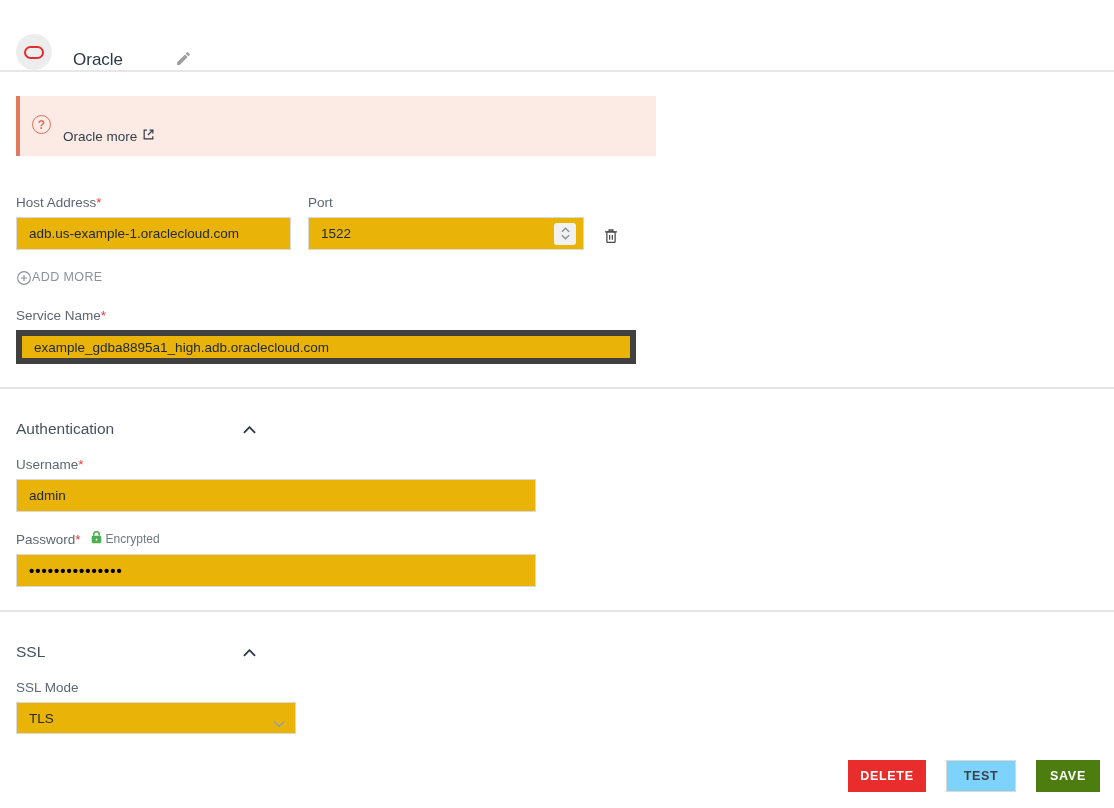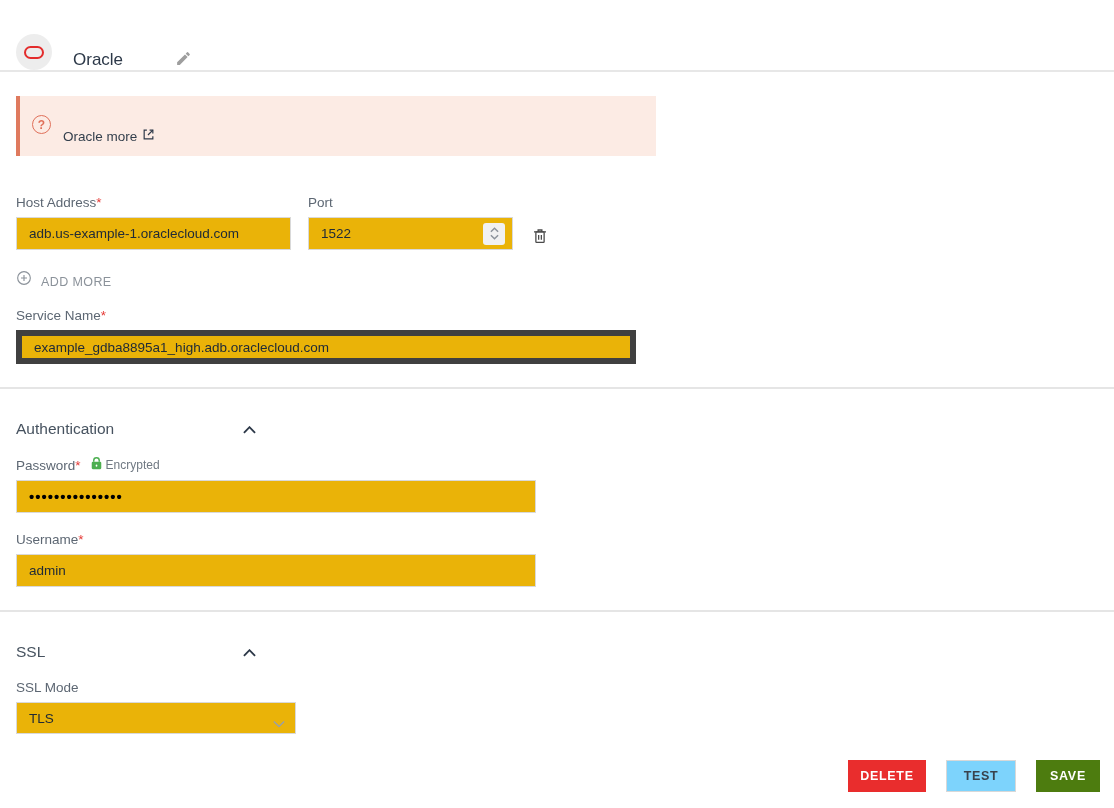--- a/index.html
+++ b/index.html
@@ -20,25 +20,25 @@
   .learn-more { display:inline-flex; align-items:center; gap:5px; color:#333f4c; cursor:pointer; }
 
   
   .form-area { padding-left:16px; }
   .field-label { font-size:13.5px; color:#5d6773; margin-bottom:7px; display:block; }
   .req { color:#e53935; }
   .text-input { height:33px; border:1px solid #d9d9d9; padding:0 12px; font-size:13.5px; color:#212b36; font-family:inherit; background:#eab308; outline:none; }
   .row-host-port { display:flex; margin-top:39px; align-items:flex-start; }
   .host-input { width:275px; }
   .port-group { margin-left:17px; }
-  .port-wrap { position:relative; width:205px; }
+  .port-wrap { position:relative; width:276px; }
   .port-input { width:100%; padding-right:42px; }
   .stepper { position:absolute; right:8px; top:5.5px; width:22px; height:22px; background:#f1f1f1; border:none; border-radius:3px; display:flex; flex-direction:column; align-items:center; justify-content:center; gap:1px; cursor:pointer; }
   .trash-btn { margin-left:18px; margin-top:32px; background:none; border:none; cursor:pointer; display:flex; }
-  .add-more { display:flex; align-items:flex-end; gap:9px; margin-top:20px; background:none; border:none; color:#8b929a; font-size:12.5px; letter-spacing:0.4px; cursor:pointer; font-family:inherit; }
+  .add-more { display:flex; align-items:flex-start; margin-top:20px; background:none; border:none; color:#8b929a; font-size:12.5px; letter-spacing:0.4px; cursor:pointer; font-family:inherit; }
   .service-group { margin-top:19px; }
   .service-input { width:620px; height:34px; border:6px solid #404040; }
 
   .divider { height:2px; background:#e5e5e5; margin-top:23px; }
 
   
   .section-header { display:flex; width:240px; justify-content:space-between; align-items:center; margin:31px 0 0 16px; cursor:pointer; background:none; border:none; padding:0; font-family:inherit; }
   .section-title { font-size:15.5px; color:#46525f; }
   .field-group { margin:19px 0 0 16px; }
   .wide-input { width:520px; }
@@ -154,45 +154,45 @@
   <button class="section-header">
     <span class="section-title">Authentication</span>
     <span>
       <svg width="13" height="8" viewBox="0 0 14 8" fill="none" stroke="#2c3848" stroke-width="2">
           <path d="M1 7l6-6 6 6"></path>
         </svg>
     </span>
   </button>
 
   <div class="field-group">
+    <label class="field-label">
+      <span>Username</span><span class="req">*</span>
+    </label>
+    <input class="text-input wide-input" type="text" value="admin" style="">
+  </div>
+
+  <div class="field-group">
     <div class="label-row">
       <label class="field-label">
         <span>Password</span><span class="req">*</span>
       </label>
       <span class="enc-badge">
         <span>
           <svg width="11" height="13" viewBox="0 0 12 14" fill="none">
               <rect x="0.8" y="5.2" width="10.4" height="8" rx="1.2" fill="#4caf50"></rect>
               <path d="M3 5V3.8A3 3 0 0 1 9 3.8V5" stroke="#4caf50" stroke-width="1.6" fill="none"></path>
               <rect x="5.1" y="8" width="1.8" height="2.6" rx="0.9" fill="#fff"></rect>
             </svg>
         </span>
         <span>Encrypted</span>
       </span>
     </div>
     <input class="text-input wide-input password-input" type="text" value="•••••••••••••••" style="">
   </div>
 
-  <div class="field-group">
-    <label class="field-label">
-      <span>Username</span><span class="req">*</span>
-    </label>
-    <input class="text-input wide-input" type="text" value="admin" style="">
-  </div>
-
   <div class="divider"></div>
 
   <button class="section-header">
     <span class="section-title">SSL</span>
     <span>
       <svg width="13" height="8" viewBox="0 0 14 8" fill="none" stroke="#2c3848" stroke-width="2">
           <path d="M1 7l6-6 6 6"></path>
         </svg>
     </span>
   </button>

